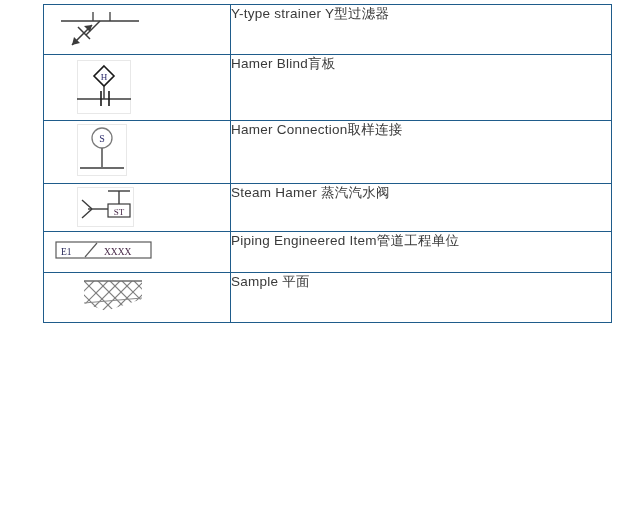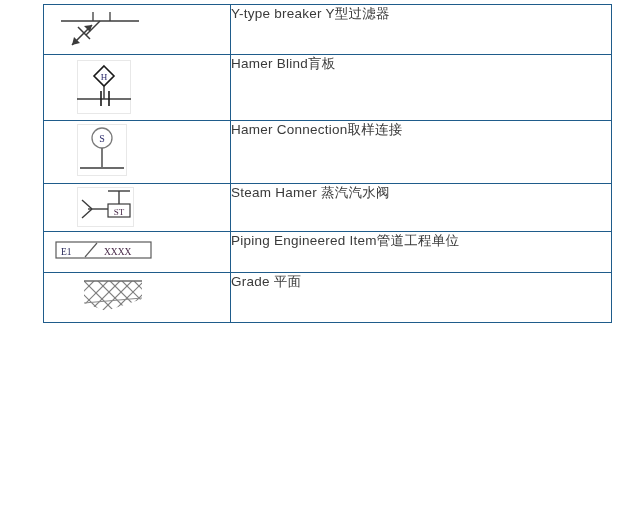--- a/index.html
+++ b/index.html
@@ -84,21 +84,21 @@
             <line x1="49" y1="7" x2="49" y2="16" stroke="#3b3b3b" stroke-width="1.3"></line>
             <line x1="66" y1="7" x2="66" y2="16" stroke="#3b3b3b" stroke-width="1.3"></line>
             <line x1="56" y1="16" x2="42" y2="30" stroke="#3b3b3b" stroke-width="1.4"></line>
             <line x1="28" y1="40" x2="48" y2="20" stroke="#3b3b3b" stroke-width="1.6"></line>
             <path d="M48 20 L40 21 L46 27 Z" fill="#3b3b3b"></path>
             <path d="M30 32 L28 40 L36 38 Z" fill="#3b3b3b"></path>
             <line x1="34" y1="22" x2="46" y2="34" stroke="#3b3b3b" stroke-width="1.5"></line>
           </svg>
         </div>
       </td>
-      <td class="label-cell">Y-type breaker Y型过滤器</td>
+      <td class="label-cell">Y-type strainer Y型过滤器</td>
     </tr>
 
 
     <tr class="r2">
       <td class="symbol-cell">
         <div class="sym-wrap">
           <div class="sym-box" style="left:33px; top:5px; width:54px; height:54px;"></div>
           <svg width="186" height="64" style="position:absolute;left:0;top:0;">
             <polygon points="60,11 70,21 60,31 50,21" fill="#ffffff" stroke="#1a1a1a" stroke-width="1.6"></polygon>
             <text x="60" y="25" font-family="'Liberation Serif', serif" font-size="9" fill="#2b2b6b" text-anchor="middle">H</text>
@@ -184,17 +184,17 @@
               <line x1="56" y1="-2" x2="100" y2="42"></line>
               <line x1="68" y1="-2" x2="110" y2="40"></line>
               <line x1="80" y1="-2" x2="118" y2="36"></line>
               <line x1="92" y1="0" x2="124" y2="32"></line>
             </g>
             <line x1="40" y1="8" x2="98" y2="8" stroke="#6b6b6b" stroke-width="1.5"></line>
             <line x1="40" y1="30" x2="98" y2="25" stroke="#8a8a8a" stroke-width="1.1"></line>
           </svg>
         </div>
       </td>
-      <td class="label-cell">Grade  平面</td>
+      <td class="label-cell">Sample  平面</td>
     </tr>
 
   </tbody>
 </table>
 
 </body></html>

